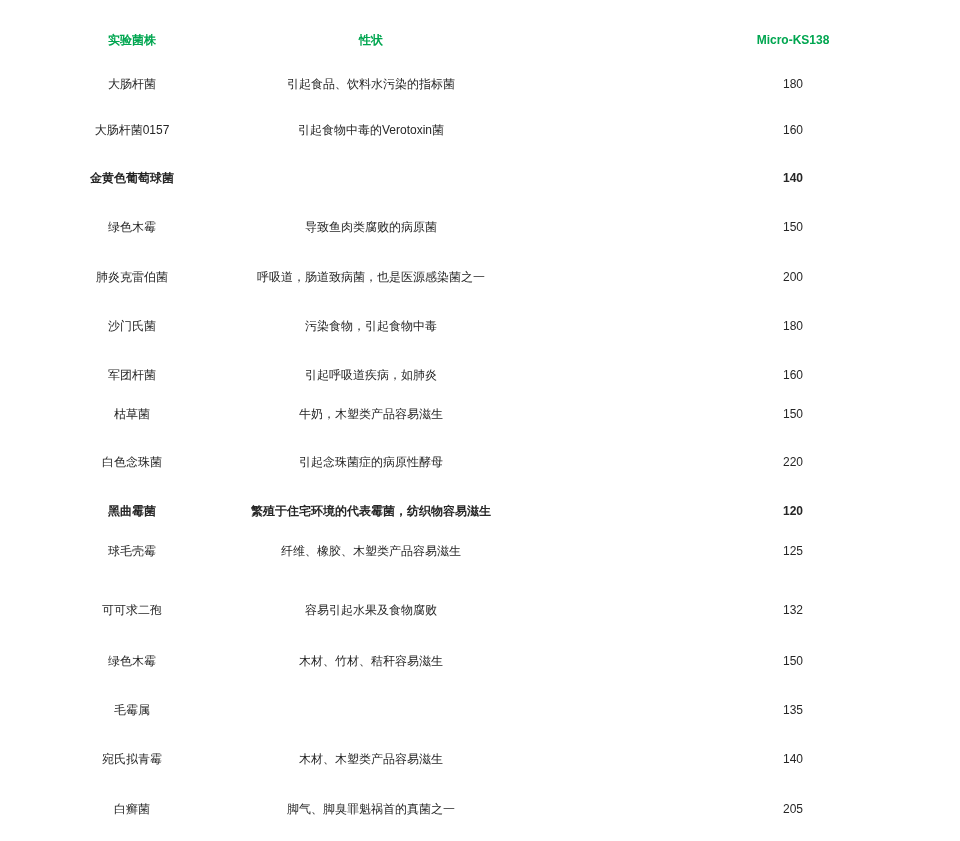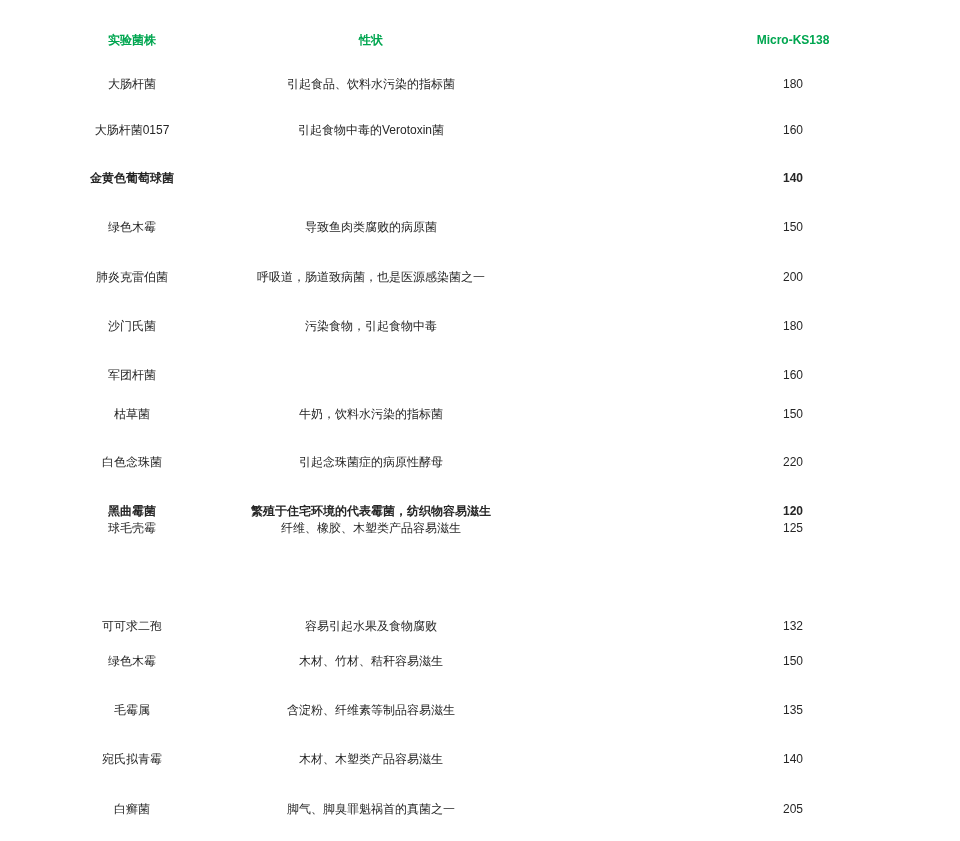--- a/index.html
+++ b/index.html
@@ -76,55 +76,55 @@
         <span class="cell c2">呼吸道，肠道致病菌，也是医源感染菌之一</span>
         <span class="cell c3">200</span>
       </div>
       <div class="row" style="top: 314px;">
         <span class="cell c1">沙门氏菌</span>
         <span class="cell c2">污染食物，引起食物中毒</span>
         <span class="cell c3">180</span>
       </div>
       <div class="row" style="top: 363px;">
         <span class="cell c1">军团杆菌</span>
+        <span class="cell c2">引起呼吸道疾病，如肺炎</span>
         <span class="cell c3">160</span>
       </div>
       <div class="row" style="top: 402px; padding-left: 32px;">
         <span class="cell c1">枯草菌</span>
-        <span class="cell c2">牛奶，饮料水污染的指标菌</span>
+        <span class="cell c2">牛奶，木塑类产品容易滋生</span>
         <span class="cell c3">150</span>
       </div>
       <div class="row" style="top: 450px;">
         <span class="cell c1">白色念珠菌</span>
         <span class="cell c2">引起念珠菌症的病原性酵母</span>
         <span class="cell c3">220</span>
       </div>
       <div class="row" style="top: 499px; font-weight: bold;">
         <span class="cell c1">黑曲霉菌</span>
         <span class="cell c2">繁殖于住宅环境的代表霉菌，纺织物容易滋生</span>
         <span class="cell c3">120</span>
       </div>
-      <div class="row" style="top: 516px;">
+      <div class="row" style="top: 539px;">
         <span class="cell c1">球毛壳霉</span>
         <span class="cell c2">纤维、橡胶、木塑类产品容易滋生</span>
         <span class="cell c3">125</span>
       </div>
-      <div class="row" style="top: 614px; text-decoration: underline;">
+      <div class="row" style="top: 598px; text-decoration: underline;">
         <span class="cell c1">可可求二孢</span>
         <span class="cell c2">容易引起水果及食物腐败</span>
         <span class="cell c3">132</span>
       </div>
       <div class="row" style="top: 649px;">
         <span class="cell c1">绿色木霉</span>
         <span class="cell c2">木材、竹材、秸秆容易滋生</span>
         <span class="cell c3">150</span>
       </div>
       <div class="row" style="top: 698px;">
         <span class="cell c1">毛霉属</span>
-        <span class="cell c2">含淀粉、纤维素等制品容易滋生</span>
         <span class="cell c3">135</span>
       </div>
       <div class="row" style="top: 747px;">
         <span class="cell c1">宛氏拟青霉</span>
         <span class="cell c2">木材、木塑类产品容易滋生</span>
         <span class="cell c3">140</span>
       </div>
       <div class="row" style="top: 797px;">
         <span class="cell c1">白癣菌</span>
         <span class="cell c2">脚气、脚臭罪魁祸首的真菌之一</span>

